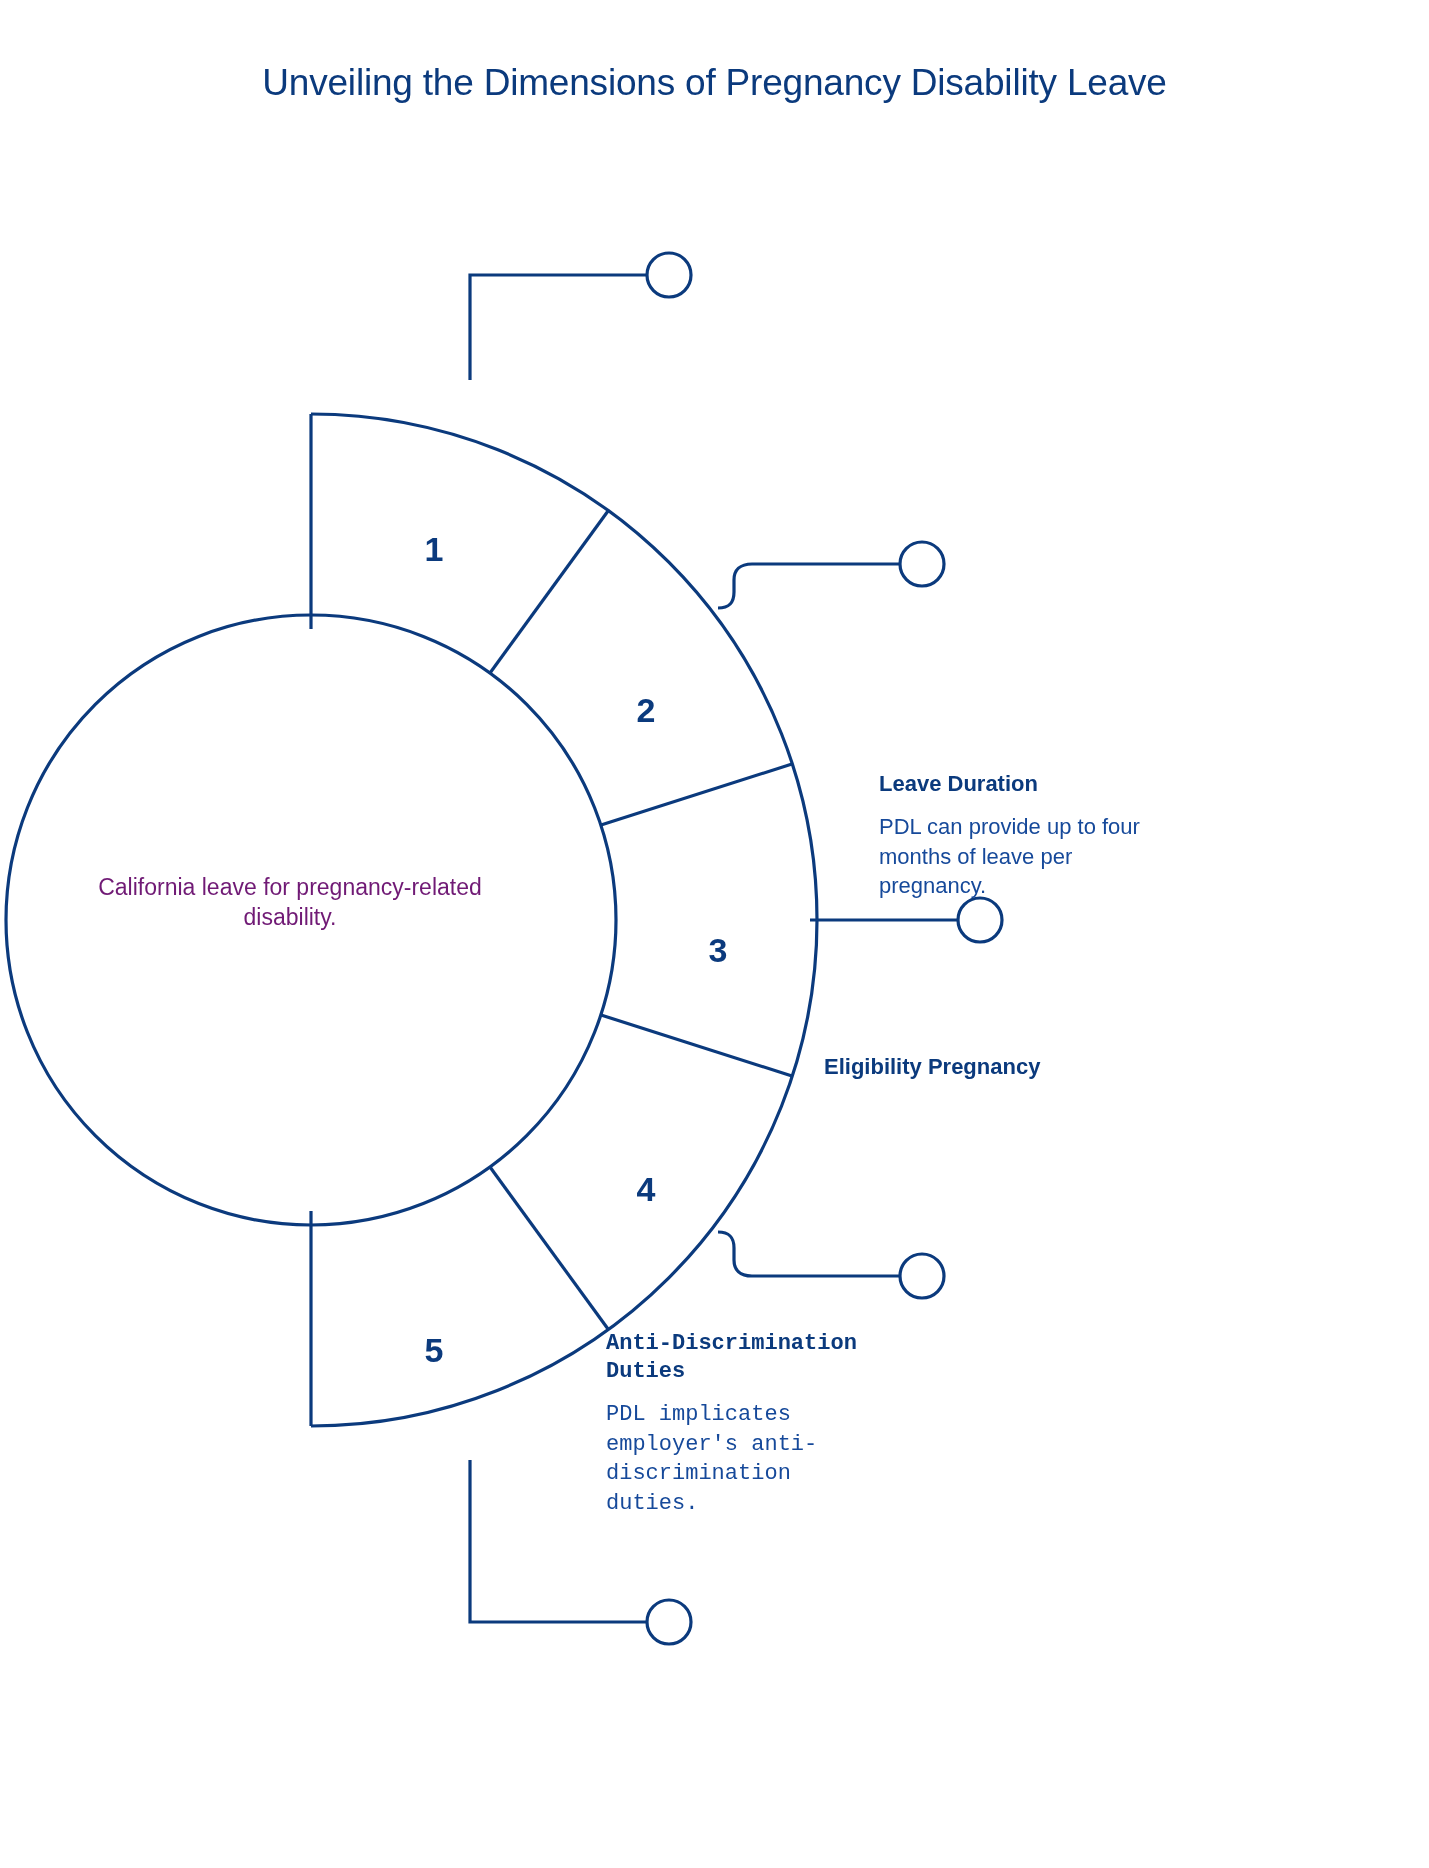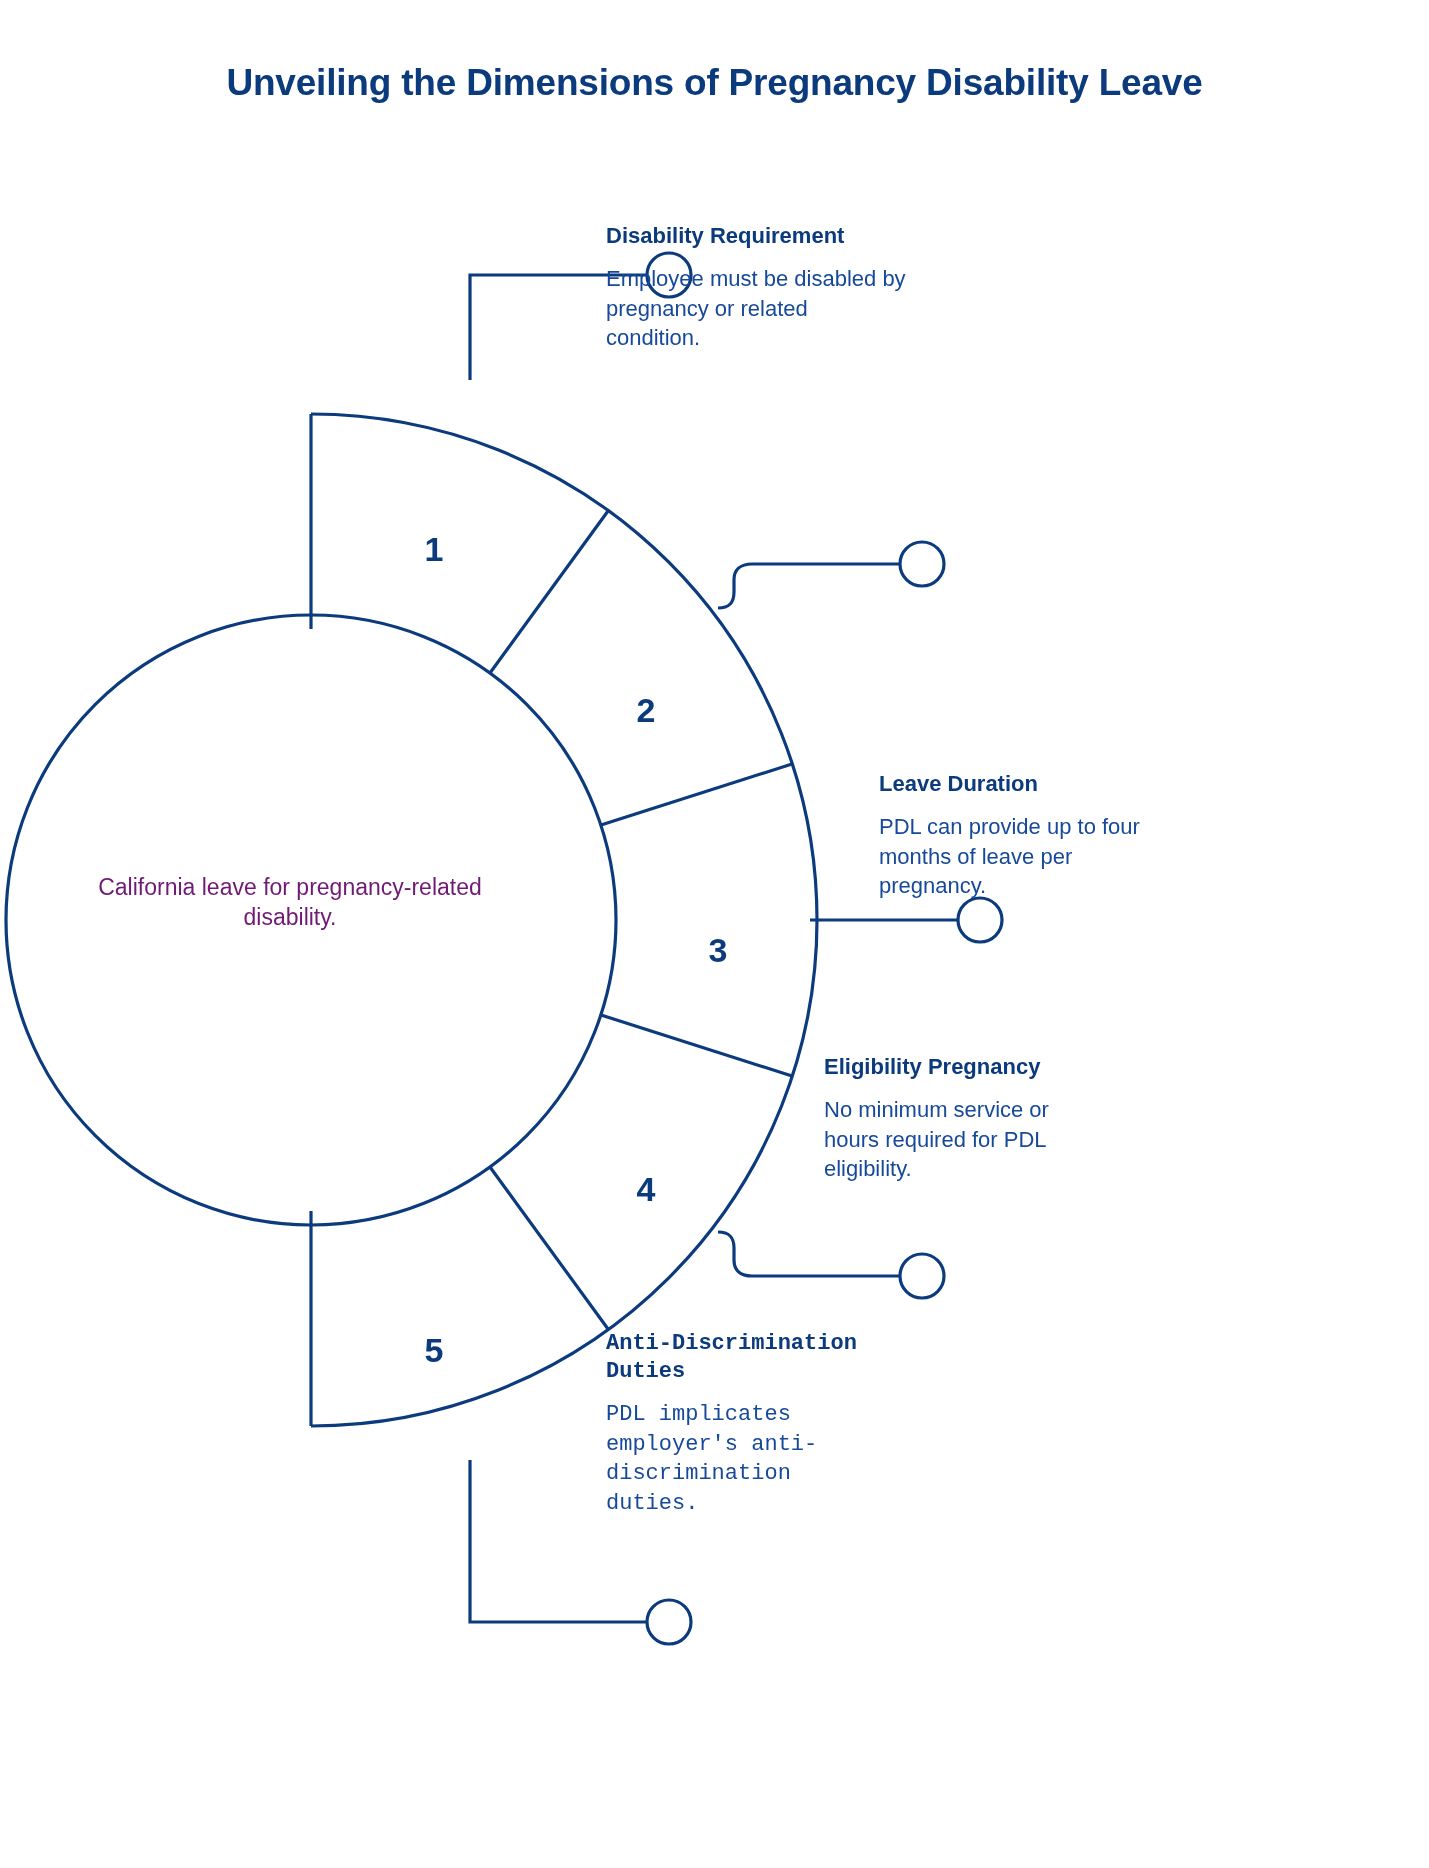--- a/index.html
+++ b/index.html
@@ -9,21 +9,21 @@
     font-family:"Liberation Sans","DejaVu Sans",sans-serif;
     color:#0b3a7d;
     overflow:hidden;
     position:relative;
   }
   #stage{position:relative;width:1429px;height:1868px;}
 
   .title{
     position:absolute;top:62px;left:0;width:1429px;
     text-align:center;
-    font-size:37px;font-weight:bold;
+    font-size:37px;font-weight:normal;
     letter-spacing:-0.2px;
     color:#0b3a7d;
     white-space:nowrap;
   }
 
   svg.diagram{position:absolute;top:0;left:0;width:1429px;height:1868px;}
 
   .seg-num{
     font-family:"Liberation Sans","DejaVu Sans",sans-serif;
     font-size:34px;font-weight:bold;fill:#0b3a7d;
@@ -109,34 +109,29 @@
     <text class="seg-num" x="646" y="713">2</text>
     <text class="seg-num" x="718" y="953">3</text>
     <text class="seg-num" x="646" y="1192">4</text>
     <text class="seg-num" x="434" y="1353">5</text>
   </svg>
 
   <div class="hub">
     <div class="hub-desc">California leave for pregnancy-related disability.</div>
   </div>
 
-  <div class="callout c1">
-    <div class="callout-title">Disability Requirement</div>
-    <div class="callout-desc">Employee must be disabled by pregnancy or related condition.</div>
-  </div>
 
 
   <div class="callout c3">
     <div class="callout-title">Leave Duration</div>
     <div class="callout-desc">PDL can provide up to four months of leave per pregnancy.</div>
   </div>
 
   <div class="callout c4">
     <div class="callout-title">Eligibility Pregnancy</div>
-    <div class="callout-desc">No minimum service or hours required for PDL eligibility.</div>
   </div>
 
   <div class="callout c5">
     <div class="callout-title">Anti-Discrimination Duties</div>
     <div class="callout-desc">PDL implicates employer's anti-discrimination duties.</div>
   </div>
 
 </div>
 
 </body></html>

